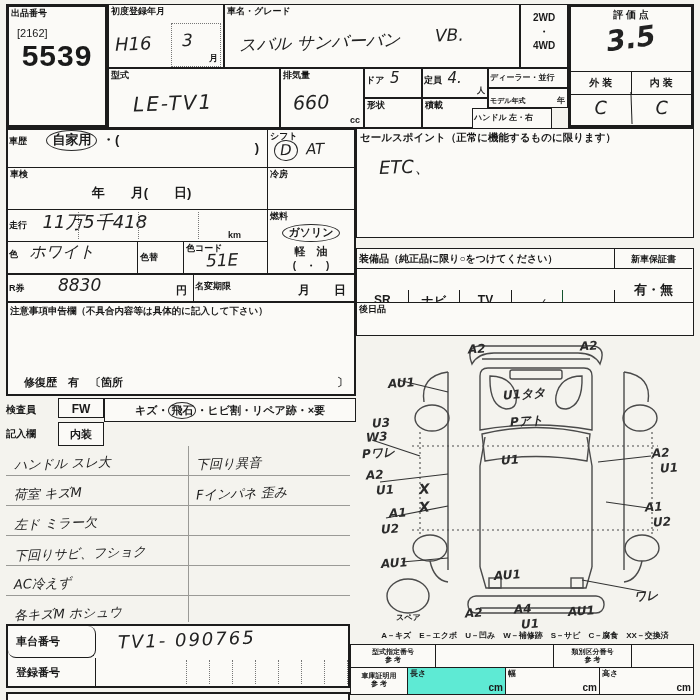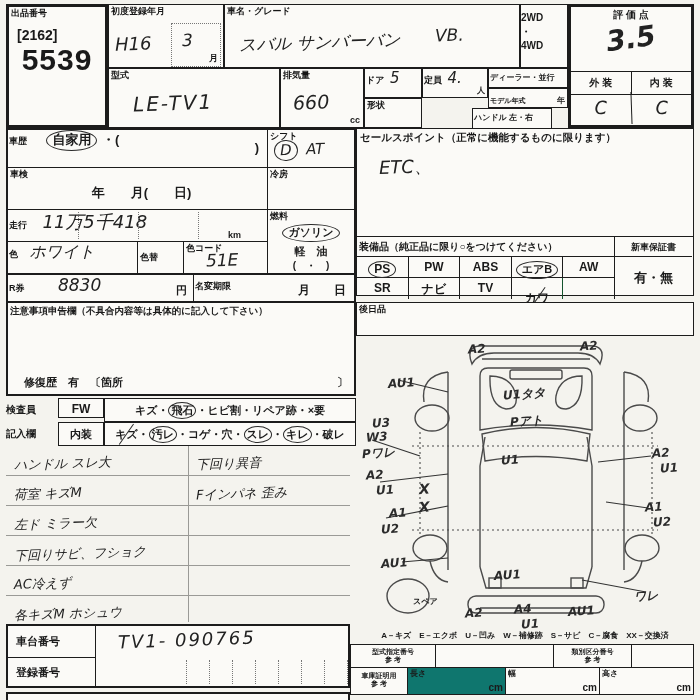--- a/index.html
+++ b/index.html
@@ -25,41 +25,41 @@
   svg .dash{fill:none;stroke:#4a4a4a;stroke-width:1.1;stroke-dasharray:2,3;}
   svg .lead{fill:none;stroke:#333;stroke-width:1.2;}
 </style>
 </head>
 <body>
 
 <div id="sheet">
 
   <div class="cell b3" style="left:6px;top:4px;width:102px;height:124px;">
     <div class="lbl">出品番号</div>
-    <div style="font-size:14px;padding:8px 0 0 8px;font-weight:bold;">[2162]</div>
+    <div style="font-size:11px;padding:8px 0 0 8px;">[2162]</div>
     <div style="font-size:30px;font-weight:bold;text-align:center;letter-spacing:1px;">5539</div>
   </div>
 
   <div class="cell" style="left:108px;top:4px;width:116px;height:64px;">
     <div class="lbl">初度登録年月</div>
     <div class="hw" style="position:absolute;left:6px;top:28px;font-size:18px;">H16</div>
     <div style="position:absolute;right:2px;top:18px;width:48px;height:42px;border:1px dotted #777;">
       <span class="hw" style="position:absolute;left:10px;top:6px;font-size:17px;">3</span>
       <span style="position:absolute;right:2px;bottom:1px;font-size:9px;font-weight:bold;">月</span>
     </div>
   </div>
 
   <div class="cell" style="left:224px;top:4px;width:296px;height:64px;">
     <div class="lbl">車名・グレード</div>
     <span class="hw" style="position:absolute;left:14px;top:26px;font-size:17px;">スバル サンバーバン</span>
     <span class="hw" style="position:absolute;left:210px;top:20px;font-size:17px;">VB.</span>
   </div>
 
   <div class="cell" style="left:520px;top:4px;width:48px;height:64px;">
-    <div class="pre" style="font-size:10px;font-weight:bold;padding-top:6px;line-height:14px;">2WD
+    <div class="pre" style="font-size:10px;font-weight:bold;text-align:center;padding-top:6px;line-height:14px;">2WD
 ・
 4WD</div>
   </div>
 
   <div class="cell b3" style="left:568px;top:4px;width:126px;height:124px;">
     <div style="font-size:10px;font-weight:bold;text-align:center;padding-top:1px;">評 価 点</div>
     <div class="hw" style="text-align:center;font-size:28px;font-weight:bold;transform:rotate(-8deg);">3.5</div>
     <div style="position:absolute;left:0;right:0;top:64px;height:22px;border-top:1.2px solid #1c1c1c;border-bottom:1.2px solid #1c1c1c;display:flex;">
       <div style="flex:1;border-right:1.2px solid #1c1c1c;font-size:10px;font-weight:bold;text-align:center;padding-top:4px;">外 装</div>
       <div style="flex:1;font-size:10px;font-weight:bold;text-align:center;padding-top:4px;">内 装</div>
@@ -86,20 +86,24 @@
     <span class="hw" style="font-size:15px;">5</span>
   </div>
   <div class="cell" style="left:364px;top:98px;width:58px;height:30px;">
     <div class="lbl">形状</div>
   </div>
 
   <div class="cell" style="left:422px;top:68px;width:66px;height:30px;">
     <span class="lbl lbl-inline">定員</span>
     <span class="hw" style="font-size:15px;">4.</span>
     <span style="position:absolute;right:2px;bottom:1px;font-size:8px;font-weight:bold;">人</span>
+  </div>
+  <div class="cell" style="left:422px;top:98px;width:66px;height:30px;">
+    <div class="lbl">積載</div>
+    <span style="position:absolute;right:2px;bottom:1px;font-size:8px;font-weight:bold;">kg</span>
   </div>
 
   <div class="cell" style="left:488px;top:68px;width:80px;height:20px;">
     <div style="font-size:8px;font-weight:bold;padding:3px 1px;">ディーラー・並行</div>
   </div>
   <div class="cell" style="left:488px;top:88px;width:80px;height:20px;">
     <span style="font-size:7px;font-weight:bold;padding:1px;">モデル年式</span>
     <span style="position:absolute;right:2px;bottom:1px;font-size:8px;font-weight:bold;">年</span>
   </div>
   <div class="cell" style="left:472px;top:108px;width:80px;height:36px;">
@@ -177,30 +181,23 @@
       </div>
       <div style="font-size:9.5px;font-weight:bold;padding:2px 2px;">注意事項申告欄（不具合内容等は具体的に記入して下さい）</div>
     </div>
   </div>
 
   <div class="cell" style="left:356px;top:128px;width:338px;height:110px;">
     <div style="font-size:10.5px;font-weight:bold;padding:2px 3px;">セールスポイント（正常に機能するものに限ります）</div>
     <div class="hw" style="position:absolute;left:22px;top:26px;font-size:18px;">ETC、</div>
   </div>
 
-  <div class="cell" style="left:356px;top:236px;width:338px;height:60px;">
+  <div class="cell" style="left:356px;top:248px;width:338px;height:60px;">
     <div style="position:absolute;left:0;top:0;width:258px;height:20px;border-right:1.2px solid #1c1c1c;border-bottom:1.2px solid #1c1c1c;font-size:10px;font-weight:bold;padding:3px 2px;box-sizing:border-box;">装備品（純正品に限り○をつけてください）</div>
     <div style="position:absolute;left:258px;top:0;width:77px;height:20px;border-bottom:1.2px solid #1c1c1c;font-size:9px;font-weight:bold;text-align:center;padding-top:4px;box-sizing:border-box;">新車保証書</div>
-    <div style="position:absolute;left:0;top:20px;width:258px;height:21px;display:flex;">
-      <div style="flex:1;border-right:1px solid #1c1c1c;border-bottom:1px solid #1c1c1c;text-align:center;padding-top:2px;"><span class="hand-circ" style="font-size:12px;font-weight:bold;">PS</span></div>
-      <div style="flex:1;border-right:1px solid #1c1c1c;border-bottom:1px solid #1c1c1c;text-align:center;padding-top:3px;font-size:12px;font-weight:bold;">PW</div>
-      <div style="flex:1;border-right:1px solid #1c1c1c;border-bottom:1px solid #1c1c1c;text-align:center;padding-top:3px;font-size:12px;font-weight:bold;">ABS</div>
-      <div style="flex:1;border-right:1px solid #1c1c1c;border-bottom:1px solid #1c1c1c;text-align:center;padding-top:2px;"><span class="hand-circ" style="font-size:11px;font-weight:bold;">エアB</span></div>
-      <div style="flex:1;border-right:1.2px solid #1c1c1c;border-bottom:1px solid #1c1c1c;text-align:center;padding-top:3px;font-size:12px;font-weight:bold;">AW</div>
-    </div>
     <div style="position:absolute;left:0;top:41px;width:258px;height:21px;display:flex;">
       <div style="flex:1;border-right:1px solid #1c1c1c;text-align:center;padding-top:3px;font-size:12px;font-weight:bold;">SR</div>
       <div style="flex:1;border-right:1px solid #1c1c1c;text-align:center;padding-top:3px;font-size:12px;font-weight:bold;">ナビ</div>
       <div style="flex:1;border-right:1px solid #1c1c1c;text-align:center;padding-top:3px;font-size:12px;font-weight:bold;">TV</div>
       <div style="flex:1;border-right:1px solid #14532d;text-align:center;padding-top:10px;"><span class="slashed" style="font-size:12px;font-weight:bold;">カワ</span></div>
       <div style="flex:1;border-right:1.2px solid #1c1c1c;text-align:center;"></div>
     </div>
     <div style="position:absolute;left:258px;top:20px;width:77px;height:42px;font-size:13px;font-weight:bold;text-align:center;padding-top:12px;box-sizing:border-box;">有・無</div>
   </div>
 
@@ -217,23 +214,20 @@
   <div class="cell" style="left:104px;top:398px;width:252px;height:24px;font-size:11px;font-weight:bold;padding-top:3px;text-align:center;white-space:nowrap;">
     <span>キズ</span><span>・</span><span class="hand-circ" style="padding:0 2px;">飛石</span><span>・</span><span>ヒビ割</span><span>・</span><span>リペア跡</span><span>・</span><span>×要</span>
   </div>
 
   <div class="cell" style="left:6px;top:422px;width:52px;height:24px;border-width:0;background:transparent;">
     <div style="font-size:10px;font-weight:bold;padding-top:5px;">記入欄</div>
   </div>
   <div class="cell" style="left:58px;top:422px;width:46px;height:24px;">
     <div style="font-size:11px;font-weight:bold;text-align:center;padding-top:4px;">内装</div>
   </div>
-  <div class="cell" style="left:104px;top:422px;width:252px;height:24px;font-size:11px;font-weight:bold;padding-top:3px;text-align:center;white-space:nowrap;">
-    <span class="slashed">キズ</span><span>・</span><span class="hand-circ" style="padding:0 2px;">汚レ</span><span>・</span><span>コゲ</span><span>・</span><span>穴</span><span>・</span><span class="hand-circ" style="padding:0 2px;">スレ</span><span>・</span><span class="hand-circ" style="padding:0 2px;">キレ</span><span>・</span><span>破レ</span>
-  </div>
 
   <div style="position:absolute;left:6px;top:446px;width:182px;height:176px;border-right:1px solid #9a9a96;">
     <div class="note-line">
         <span class="hw">ハンドル スレ大</span>
       </div>
     <div class="note-line">
         <span class="hw">荷室 キズM</span>
       </div>
     <div class="note-line">
         <span class="hw">左ド ミラー欠</span>
@@ -263,21 +257,21 @@
       </div>
     <div class="note-line">
         <span class="hw"></span>
       </div>
     <div class="note-line">
         <span class="hw"></span>
       </div>
   </div>
 
   <div class="cell b2" style="left:6px;top:624px;width:344px;height:64px;">
-    <div style="position:absolute;left:0;top:0;width:88px;height:32px;border-right:1.2px solid #1c1c1c;border-bottom:1.2px solid #1c1c1c;box-sizing:border-box;font-size:11px;font-weight:bold;padding:8px 0 0 8px;">車台番号</div>
+    <div style="position:absolute;left:0;top:0;width:88px;height:32px;border-right:1.2px solid #1c1c1c;border-bottom:1.2px solid #1c1c1c;box-sizing:border-box;font-size:11px;font-weight:bold;padding:8px 0 0 8px;border-radius:8px;">車台番号</div>
     <div class="hw" style="position:absolute;left:110px;top:3px;font-size:18px;letter-spacing:2px;">TV1- 090765</div>
     <div style="position:absolute;left:0;top:32px;width:88px;height:28px;border-right:1.2px solid #1c1c1c;box-sizing:border-box;font-size:11px;font-weight:bold;padding:7px 0 0 8px;">登録番号</div>
     <div style="position:absolute;left:88px;top:32px;right:0;height:28px;">
       <div class="dotted-v" style="left:90px;"></div>
       <div class="dotted-v" style="left:113px;"></div>
       <div class="dotted-v" style="left:136px;"></div>
       <div class="dotted-v" style="left:159px;"></div>
       <div class="dotted-v" style="left:182px;"></div>
       <div class="dotted-v" style="left:205px;"></div>
       <div class="dotted-v" style="left:228px;"></div>
@@ -355,36 +349,36 @@
   <div class="anno" style="left:381px;top:522px;">U2</div>
   <div class="anno" style="left:645px;top:500px;">A1</div>
   <div class="anno" style="left:653px;top:515px;">U2</div>
   <div class="anno" style="left:381px;top:556px;">AU1</div>
   <div class="anno" style="left:494px;top:568px;">AU1</div>
   <div class="anno" style="left:634px;top:588px;">ワレ</div>
   <div class="anno" style="left:465px;top:606px;">A2</div>
   <div class="anno" style="left:514px;top:602px;">A4</div>
   <div class="anno" style="left:521px;top:617px;">U1</div>
   <div class="anno" style="left:568px;top:604px;">AU1</div>
-  <div style="position:absolute;left:396px;top:596px;font-size:8px;font-weight:bold;margin-left:17px;">スペア</div>
+  <div style="position:absolute;left:396px;top:612px;font-size:8px;font-weight:bold;">スペア</div>
 
   <div style="position:absolute;left:356px;top:630px;width:338px;text-align:center;font-size:8px;font-weight:bold;white-space:nowrap;">A－キズ　E－エクボ　U－凹み　W－補修跡　S－サビ　C－腐食　XX－交換済</div>
 
   <div style="position:absolute;left:350px;top:644px;width:344px;height:24px;display:flex;">
     <div class="tiny pre" style="width:86px;border:1px solid #1c1c1c;box-sizing:border-box;text-align:center;padding-top:3px;background:#fbfaf7;">型式指定番号
 参 考</div>
     <div style="width:118px;border:1px solid #1c1c1c;border-left:none;box-sizing:border-box;background:#fbfaf7;"></div>
     <div class="tiny pre" style="width:78px;border:1px solid #1c1c1c;border-left:none;box-sizing:border-box;text-align:center;padding-top:3px;background:#fbfaf7;">類別区分番号
 参 考</div>
     <div style="flex:1;border:1px solid #1c1c1c;border-left:none;box-sizing:border-box;background:#fbfaf7;"></div>
   </div>
   <div style="position:absolute;left:350px;top:668px;width:344px;height:27px;display:flex;">
     <div class="tiny pre" style="width:58px;border:1px solid #1c1c1c;border-top:none;box-sizing:border-box;text-align:center;padding-top:4px;background:#fbfaf7;">車庫証明用
 参 考</div>
-    <div style="width:98px;border:1px solid #1c1c1c;border-top:none;border-left:none;box-sizing:border-box;position:relative;background:#0f766e;">
+    <div style="width:98px;border:1px solid #1c1c1c;border-top:none;border-left:none;box-sizing:border-box;position:relative;background:#5eead4;">
       <span class="tiny" style="position:absolute;left:2px;top:2px;font-size:8px;">長さ</span>
       <span style="position:absolute;right:2px;bottom:1px;font-size:10px;font-weight:bold;">cm</span>
     </div>
     <div style="width:94px;border:1px solid #1c1c1c;border-top:none;border-left:none;box-sizing:border-box;position:relative;background:#fbfaf7;">
       <span class="tiny" style="position:absolute;left:2px;top:2px;font-size:8px;">幅</span>
       <span style="position:absolute;right:2px;bottom:1px;font-size:10px;font-weight:bold;">cm</span>
     </div>
     <div style="flex:1;border:1px solid #1c1c1c;border-top:none;border-left:none;box-sizing:border-box;position:relative;background:#fbfaf7;">
       <span class="tiny" style="position:absolute;left:2px;top:2px;font-size:8px;">高さ</span>
       <span style="position:absolute;right:2px;bottom:1px;font-size:10px;font-weight:bold;">cm</span>

